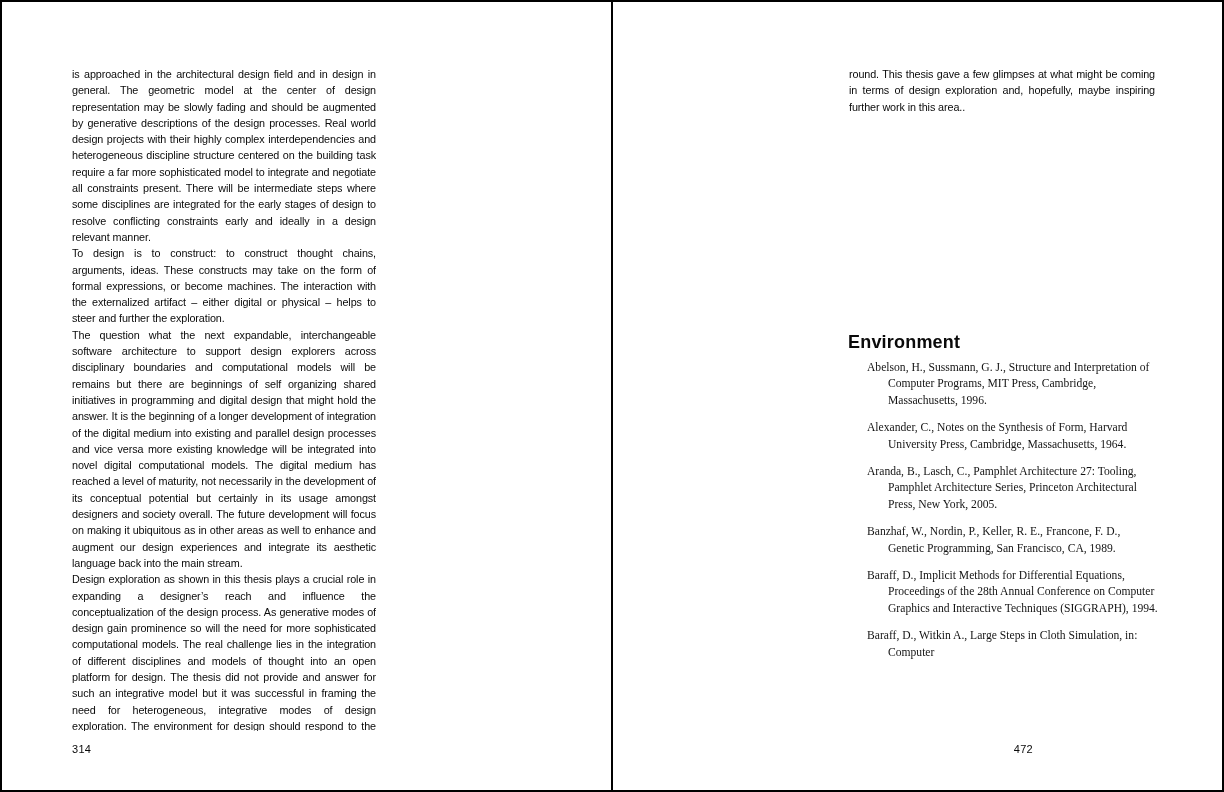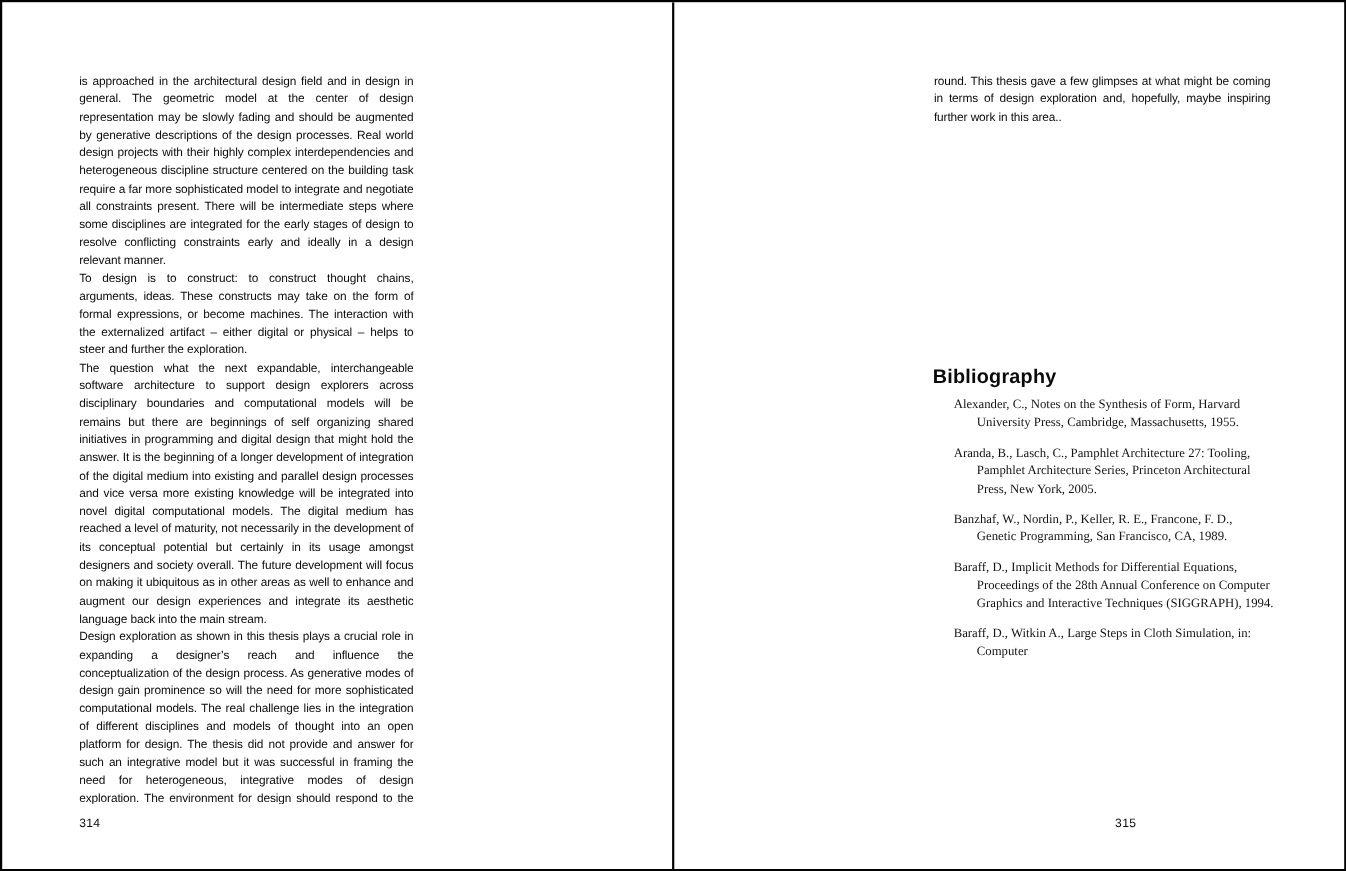--- a/index.html
+++ b/index.html
@@ -114,26 +114,27 @@
     <div class="page-number page-number-left">314</div>
   </div>
 
   <div class="divider"></div>
 
   <div class="page page-right">
     <div class="continuation-block body-text">
       <p>round. This thesis gave a few glimpses at what might be coming in terms of design exploration and, hopefully, maybe inspiring further work in this area..</p>
     </div>
 
-    <h1 class="bib-heading">Bibliography</h1>
+    <h1 class="bib-heading">Environment</h1>
 
     <div class="bib-entries">
-        <p>Alexander, C., Notes on the Synthesis of Form, Harvard University Press, Cambridge, Massachusetts, 1955.</p>
+        <p>Abelson, H., Sussmann, G. J., Structure and Interpretation of Computer Programs, MIT Press, Cambridge, Massachusetts, 1996.</p>
+        <p>Alexander, C., Notes on the Synthesis of Form, Harvard University Press, Cambridge, Massachusetts, 1964.</p>
         <p>Aranda, B., Lasch, C., Pamphlet Architecture 27: Tooling, Pamphlet Architecture Series, Princeton Architectural Press, New York, 2005.</p>
         <p>Banzhaf, W., Nordin, P., Keller, R. E., Francone, F. D., Genetic Programming, San Francisco, CA, 1989.</p>
         <p>Baraff, D., Implicit Methods for Differential Equations, Proceedings of the 28th Annual Conference on Computer Graphics and Interactive Techniques (SIGGRAPH), 1994.</p>
         <p>Baraff, D., Witkin A., Large Steps in Cloth Simulation, in: Computer</p>
       </div>
 
-    <div class="page-number page-number-right">315</div>
+    <div class="page-number page-number-right">472</div>
   </div>
 
 </div>
 
 </body></html>

